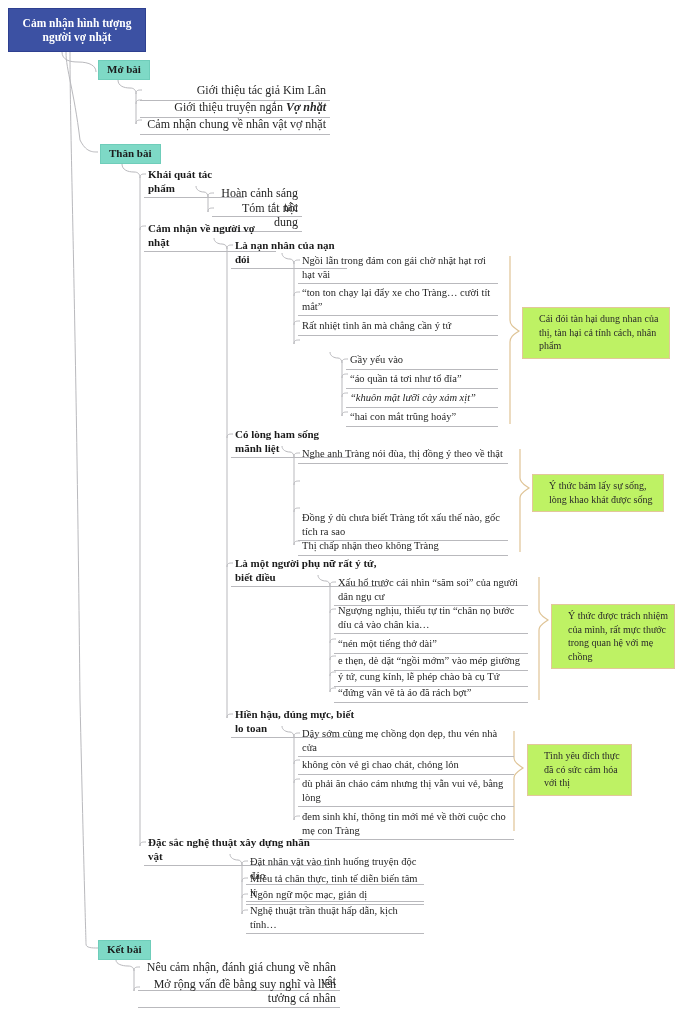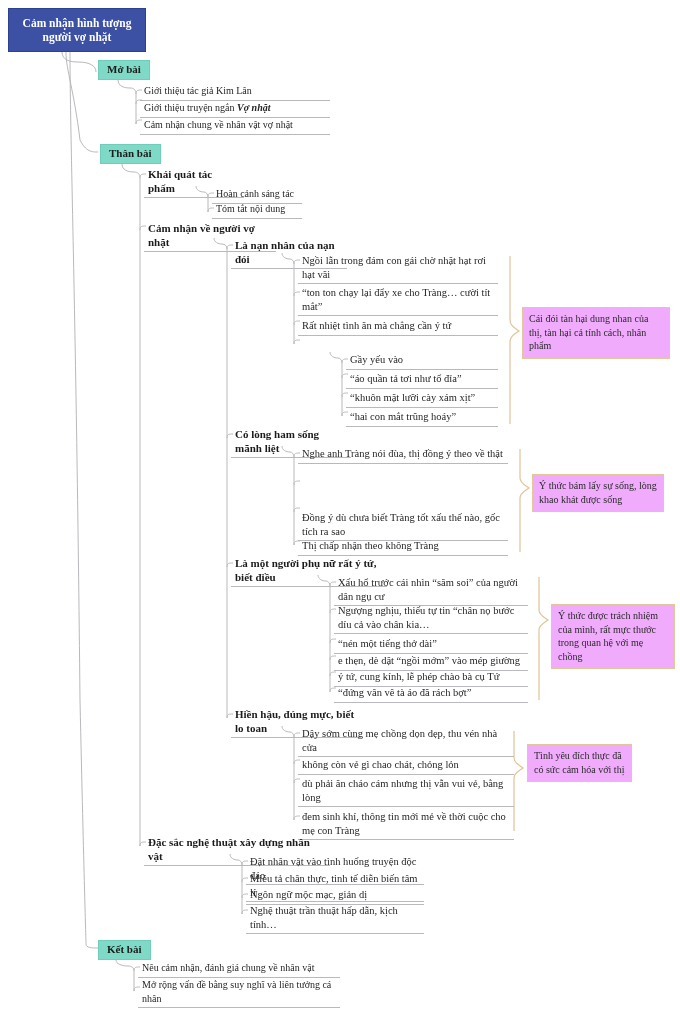--- a/index.html
+++ b/index.html
@@ -39,32 +39,32 @@
 
   
   .ul{
     position:absolute;
     border-bottom:1px solid #b9b9bd;
     padding:1px 4px 2px 4px;
     box-sizing:border-box;
     line-height:13.5px;
   }
   .b2{font-weight:bold;font-size:11px;color:#1b1b1b;}
-  .b3{font-size:10px;color:#262626;}
+  .b3{font-size:12px;color:#262626;text-align:right;}
   .b4{font-size:10.5px;color:#262626;}
   .ital{font-style:italic;font-weight:bold;}
 
   
   .note{
     position:absolute;
-    background:#f0abfc;
+    background:#bef264;
     border:1px solid #e3c79a;
     color:#2a2a2a;
     font-size:10px;line-height:13.5px;
-    padding:4px 6px 5px 6px;
+    padding:4px 6px 5px 16px;
     box-sizing:border-box;
   }
 </style>
 </head>
 <body>
 
 <div id="canvas">
 
   <svg id="lines" viewBox="0 0 680 1011">
     <g fill="none" stroke="#b9b9bd" stroke-width="1">
@@ -203,21 +203,21 @@
   <div class="ul b4" style="left:298px;top:318px;width:200px;">
     <span>Rất nhiệt tình ăn mà chẳng cần ý tứ</span>
   </div>
 
   <div class="ul b4" style="left:346px;top:352px;width:152px;">
     <span>Gầy yếu vào</span>
   </div>
   <div class="ul b4" style="left:346px;top:371px;width:152px;">
     <span>“áo quần tả tơi như tổ đỉa”</span>
   </div>
-  <div class="ul b4" style="left:346px;top:390px;width:152px;">
+  <div class="ul b4" style="left:346px;top:390px;width:152px;font-style:italic;">
     <span>“khuôn mặt lưỡi cày xám xịt”</span>
   </div>
   <div class="ul b4" style="left:346px;top:409px;width:152px;">
     <span>“hai con mắt trũng hoáy”</span>
   </div>
 
   <div class="note" style="left:522px;top:307px;width:148px;">
     <span>Cái đói tàn hại dung nhan của thị, tàn hại cả tính cách, nhân phẩm</span>
   </div>
 

